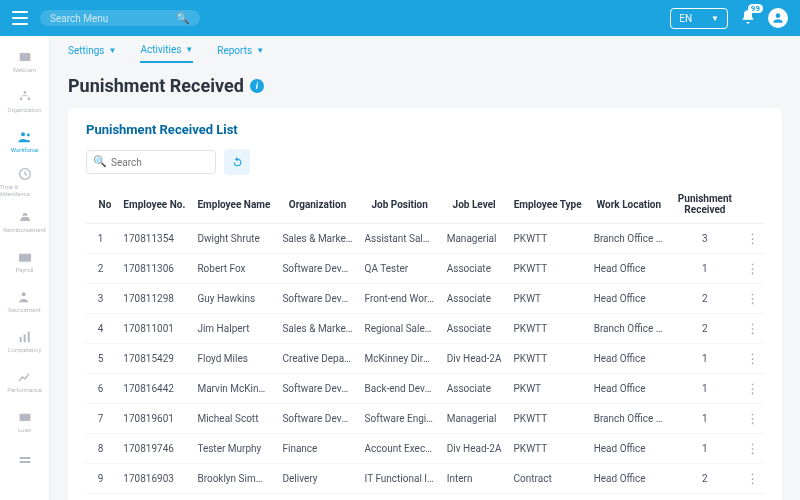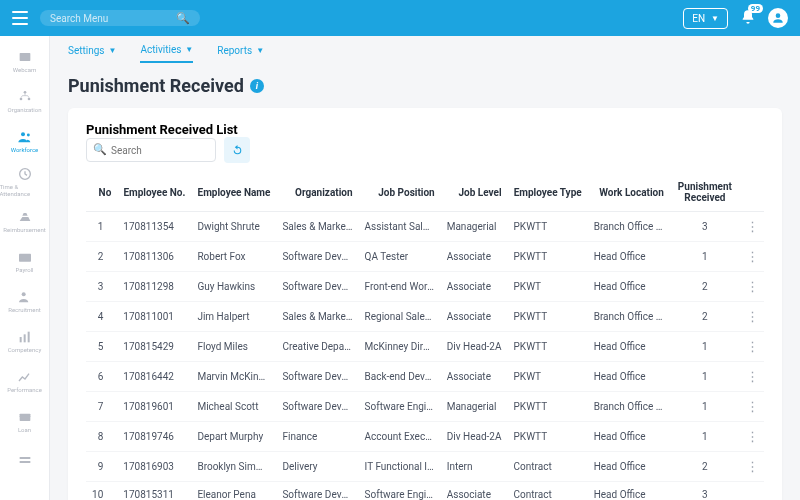--- a/index.html
+++ b/index.html
@@ -6,47 +6,47 @@
 body{background:#f5f6f8;font-size:11px;color:#333;width:800px;height:500px;overflow:hidden}
 .topbar{height:36px;background:#1ca4e0;display:flex;align-items:center;padding:0 12px;gap:12px}
 .hamburger{width:16px;height:14px;display:flex;flex-direction:column;justify-content:space-between;cursor:pointer}
 .hamburger span{height:2px;background:#fff;border-radius:1px}
 .search-wrap{background:#3fb2e5;border-radius:16px;height:16px;display:flex;align-items:center;padding:0 10px;flex:0 0 160px;position:relative}
 .search-wrap input{background:transparent;border:none;outline:none;color:#fff;font-size:10px;width:120px}
 .search-wrap input::placeholder{color:#cde9f6}
 .search-icn{color:#fff;font-size:11px;position:absolute;right:10px}
 .spacer{flex:1}
 .org-chip{border:1px solid #fff;border-radius:4px;padding:4px 10px;color:#fff;font-size:10px}
-.lang-sel{border:1px solid #fff;border-radius:4px;padding:4px 8px;color:#fff;font-size:10px;display:flex;align-items:center;gap:6px}
+.lang-sel{border:1px solid #fff;border-radius:4px;padding:4px 8px;color:#fff;font-size:10px;display:flex;align-items:center;gap:19px}
 .bell{position:relative;color:#fff}
 .bell svg{width:16px;height:16px;fill:#fff}
 .badge{position:absolute;top:-5px;right:-7px;background:#fff;color:#1ca4e0;border-radius:8px;font-size:8px;padding:0 3px;font-weight:700}
 .avatar{width:20px;height:20px;border-radius:50%;background:#fff;display:flex;align-items:center;justify-content:center}
 .avatar svg{width:14px;height:14px;fill:#1ca4e0}
 .shell{display:flex;height:calc(500px - 36px)}
 .sidebar{width:50px;background:#fff;border-right:1px solid #e8eaee;padding-top:6px;display:flex;flex-direction:column;align-items:center;gap:2px}
 .sb-item{width:50px;height:38px;display:flex;flex-direction:column;align-items:center;justify-content:center;gap:1px;color:#b5b9c2;cursor:pointer;font-size:6px}
 .sb-item.active{color:#1ca4e0}
 .sb-item svg{width:16px;height:16px;fill:currentColor}
 .main{flex:1;overflow:auto;padding:8px 18px 12px}
 .subnav{display:flex;gap:24px;font-size:10px;color:#1ca4e0;margin-bottom:12px}
 .subnav-item{display:flex;align-items:center;gap:4px;padding-bottom:6px;cursor:pointer}
 .subnav-item.active{border-bottom:2px solid #1ca4e0}
 .page-title{font-size:18px;font-weight:700;color:#2b3440;margin-bottom:12px;display:flex;align-items:center;gap:6px}
 .info-icn{width:14px;height:14px;border-radius:50%;background:#1ca4e0;color:#fff;display:inline-flex;align-items:center;justify-content:center;font-size:9px;font-weight:700;font-style:italic}
 .card{background:#fff;border-radius:6px;padding:14px 18px;box-shadow:0 1px 3px rgba(0,0,0,.04)}
-.card-title{font-size:13px;font-weight:700;color:#000000;}
+.card-title{font-size:13px;font-weight:700;color:#0369a1;margin-bottom:12px}
 .toolbar{display:flex;align-items:center;gap:8px;margin-bottom:10px}
 .search-box{position:relative;width:130px}
 .search-box input{width:100%;height:24px;border:1px solid #dfe3e8;border-radius:4px;padding:0 8px 0 24px;font-size:10px;outline:none}
 .search-box .sicn{position:absolute;left:7px;top:5px;color:#9aa1ac;font-size:11px}
 .refresh-btn{width:26px;height:26px;border-radius:4px;background:#e8f5fc;display:flex;align-items:center;justify-content:center;cursor:pointer;color:#1ca4e0}
 .refresh-btn svg{width:13px;height:13px;fill:currentColor}
 table{width:100%;border-collapse:collapse;font-size:10px}
-th{text-align:right;padding:8px 6px;font-weight:700;color:#2b3440;border-bottom:1px solid #eceef1;font-size:10px}
+th{text-align:center;padding:8px 6px;font-weight:700;color:#2b3440;border-bottom:1px solid #eceef1;font-size:10px}
 td{padding:7px 6px;border-bottom:1px solid #f3f4f6;color:#4a5261;white-space:nowrap;overflow:hidden;text-overflow:ellipsis;max-width:82px}
 td.num{text-align:right;padding-right:14px;color:#4a5261}
 th.num{text-align:right}
 .kebab{color:#9aa1ac;cursor:pointer;letter-spacing:-1px;font-size:13px}
 .chev{font-size:8px}
 </style>
 </head>
 <body>
 
 <div class="topbar">
@@ -289,21 +289,21 @@
   <td>Software Engin…</td>
   <td>Managerial</td>
   <td>PKWTT</td>
   <td>Branch Office S…</td>
   <td style="text-align:center">1</td>
   <td><span class="kebab">⋮</span></td>
             </tr>
             <tr>
               <td class="num">8</td>
   <td>170819746</td>
-  <td>Depart Murphy</td>
+  <td>Tester Murphy</td>
   <td>Finance</td>
   <td>Account Executi…</td>
   <td>Div Head-2A</td>
   <td>PKWTT</td>
   <td>Head Office</td>
   <td style="text-align:center">1</td>
   <td><span class="kebab">⋮</span></td>
             </tr>
             <tr>
               <td class="num">9</td>

